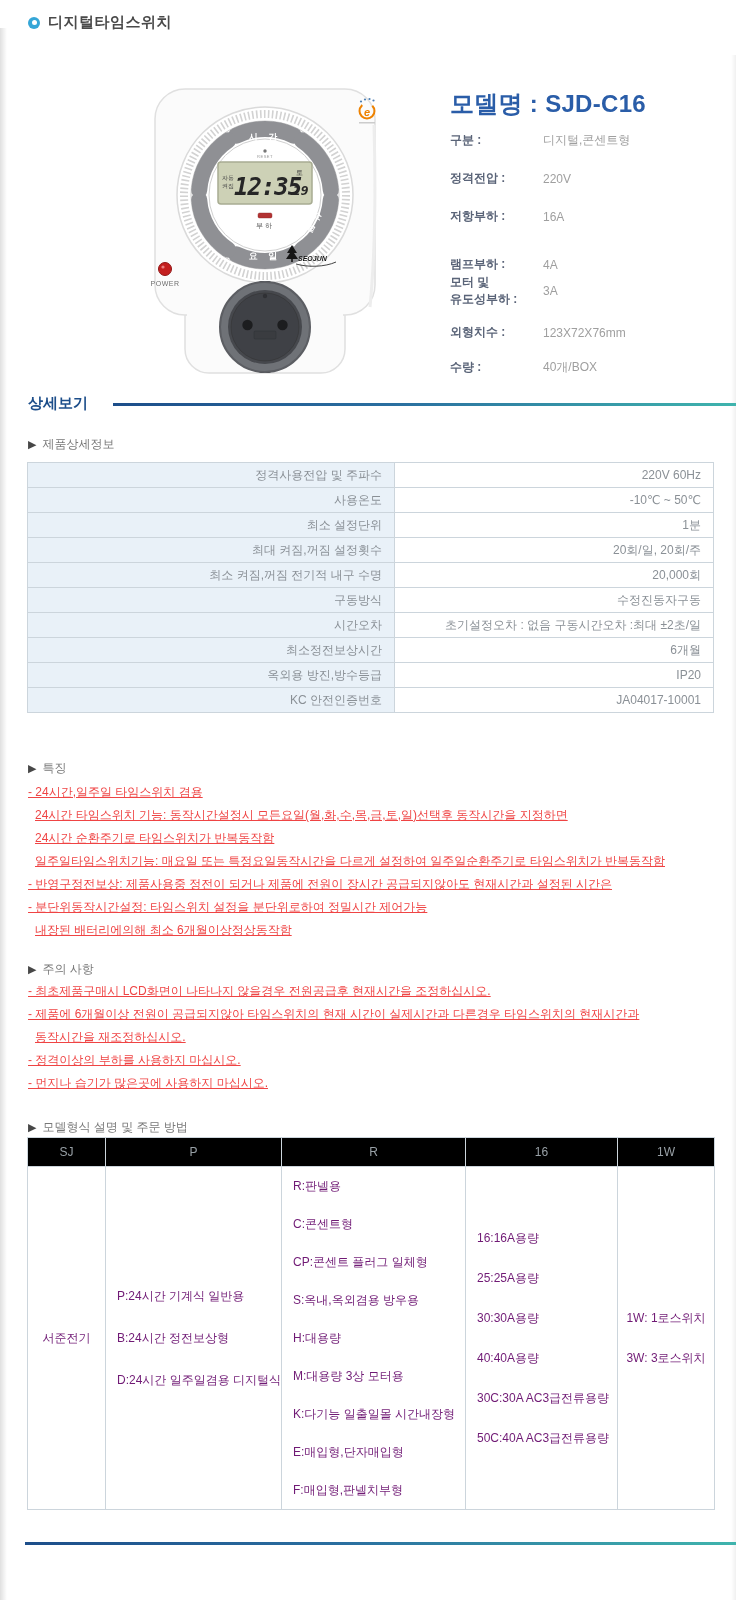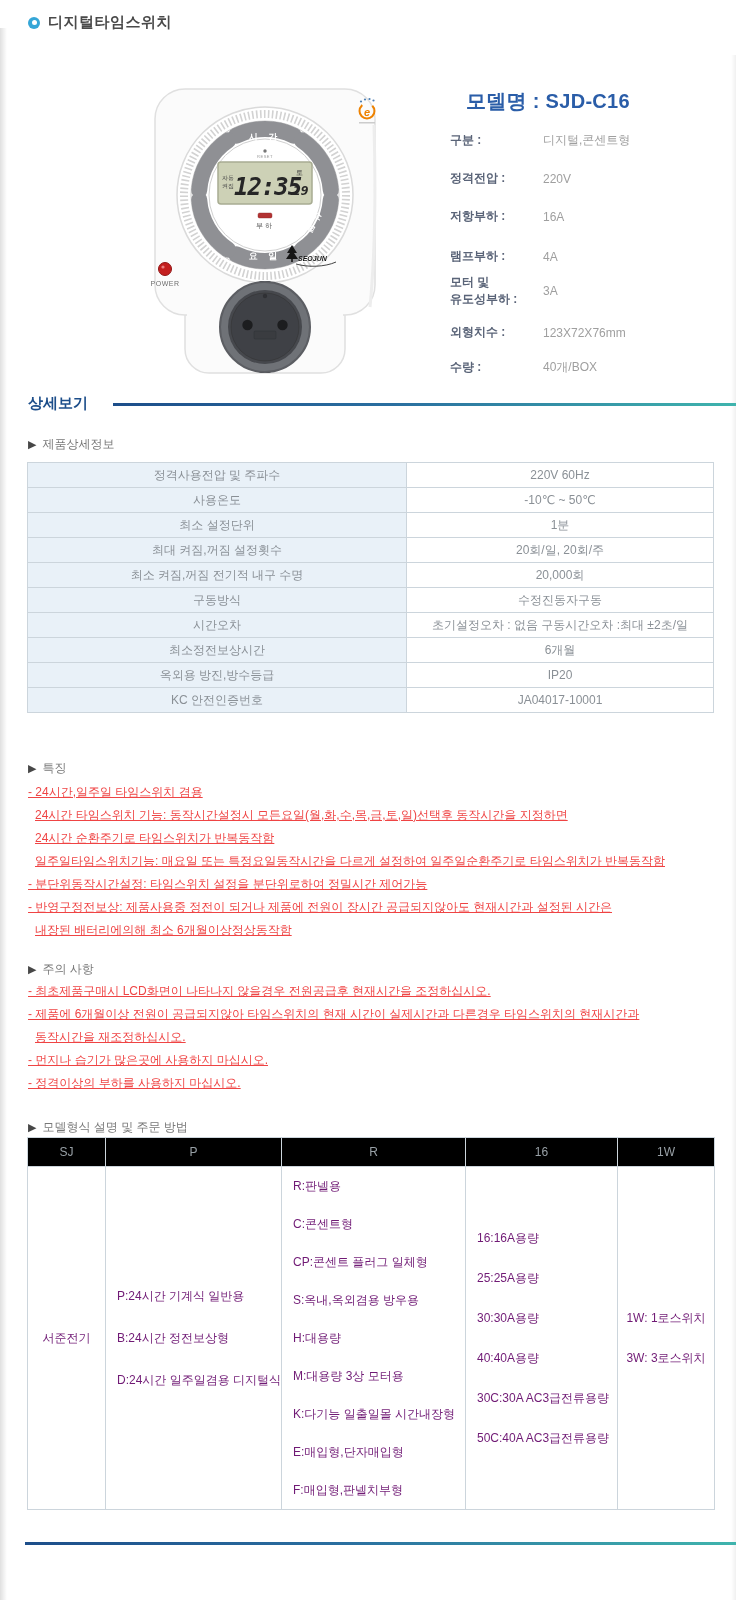--- a/index.html
+++ b/index.html
@@ -12,37 +12,37 @@
           background:linear-gradient(to left,rgba(0,0,0,.06),rgba(0,0,0,0));}
   
   .title-bar{position:absolute;left:28px;top:13px;display:flex;align-items:center;}
   .bullet{width:12px;height:12px;border-radius:50%;background:#35a6d7;position:relative;margin-right:8px;}
   .bullet::after{content:"";position:absolute;left:3.5px;top:3.5px;width:5px;height:5px;border-radius:50%;background:#fff;}
   .page-title{font-size:15px;font-weight:bold;color:#4a4a4a;letter-spacing:.5px;}
   
   .device-svg{position:absolute;left:140px;top:85px;width:250px;height:290px;}
   
   .pspecs{position:absolute;left:450px;top:88px;width:270px;}
-  .model-name{position:absolute;left:0;top:0;font-size:20px;font-weight:bold;color:#2a5da8;letter-spacing:.3px;white-space:nowrap;margin-left:16px;}
+  .model-name{position:absolute;left:0;top:0;font-size:24px;font-weight:bold;color:#2a5da8;letter-spacing:.3px;white-space:nowrap;}
   .prow{position:absolute;left:0;display:flex;align-items:center;white-space:nowrap;}
   .plabel{display:inline-block;width:93px;font-size:12px;font-weight:bold;color:#5a6478;line-height:17px;}
   .pval{font-size:12px;color:#9f9f9f;}
   
   .detail-heading{position:absolute;left:28px;top:394px;font-size:15px;font-weight:bold;color:#1d4e8a;}
   .detail-line{position:absolute;left:113px;top:403px;width:624px;height:3px;
                background:linear-gradient(to right,#1d4e8a,#2a6fa0 45%,#3fb4ad);}
   .bottom-line{position:absolute;left:25px;top:1542px;width:712px;height:3px;
                background:linear-gradient(to right,#1d4e8a,#2a6fa0 45%,#3fb4ad);}
   
   .sec-title{position:absolute;left:28px;font-size:12px;color:#787878;white-space:nowrap;}
   .arrow{color:#474747;font-size:11px;margin-right:6px;}
   
   table{border-collapse:collapse;}
   .spec-table{position:absolute;left:27px;top:462px;width:687px;table-layout:fixed;}
-  .spec-table td{border:1px solid #ccd5dc;height:24px;font-size:12px;color:#8a9096;text-align:center;padding:0 18px;}
+  .spec-table td{border:1px solid #ccd5dc;height:24px;font-size:12px;color:#8a9096;text-align:right;padding:0 12px;}
   .spec-table td.k{width:342px;background:#e9f1f8;}
   
   .txt-block{position:absolute;left:28px;line-height:23px;font-size:12px;color:#ef4444;white-space:nowrap;text-decoration:underline;}
   .txt-block .cont{padding-left:7px;}
   
   .model-table{position:absolute;left:27px;top:1137px;width:687px;table-layout:fixed;}
   .model-table th{border:1px solid #ccd5dc;background:#000000;height:26px;font-size:12px;font-weight:normal;color:#98a0a6;}
   .model-table td{border:1px solid #ccd5dc;height:340px;vertical-align:middle;font-size:12px;color:#701a75;padding:0;}
   .model-table td.l{text-align:left;padding-left:11px;}
   .model-table td.c{text-align:center;}
@@ -141,21 +141,21 @@
       <span class="pval">디지털,콘센트형</span>
     </div>
     <div class="prow" style="top:82px">
       <span class="plabel">정격전압 :</span>
       <span class="pval">220V</span>
     </div>
     <div class="prow" style="top:120px">
       <span class="plabel">저항부하 :</span>
       <span class="pval">16A</span>
     </div>
-    <div class="prow" style="top:160px">
+    <div class="prow" style="top:168px">
       <span class="plabel">램프부하 :</span>
       <span class="pval">4A</span>
     </div>
     <div class="prow" style="top:186px">
       <span class="plabel">
         <div>모터 및</div>
         <div>유도성부하 :</div>
       </span>
       <span class="pval">3A</span>
     </div>
@@ -222,34 +222,34 @@
   </table>
 
   <div class="sec-title" style="top:760px">
     <span class="arrow">▶</span><span>특징</span>
   </div>
   <div class="txt-block" style="top:781px">
     <div>- 24시간,일주일 타임스위치 겸용</div>
     <div class="cont">24시간 타임스위치 기능: 동작시간설정시 모든요일(월,화,수,목,금,토,일)선택후 동작시간을 지정하면</div>
     <div class="cont">24시간 순환주기로 타임스위치가 반복동작함</div>
     <div class="cont">일주일타임스위치기능: 매요일 또는 특정요일동작시간을 다르게 설정하여 일주일순환주기로 타임스위치가 반복동작함</div>
+    <div>- 반영구정전보상: 제품사용중 정전이 되거나 제품에 전원이 장시간 공급되지않아도 현재시간과 설정된 시간은</div>
     <div>- 분단위동작시간설정: 타임스위치 설정을 분단위로하여 정밀시간 제어가능</div>
-    <div>- 반영구정전보상: 제품사용중 정전이 되거나 제품에 전원이 장시간 공급되지않아도 현재시간과 설정된 시간은</div>
     <div class="cont">내장된 배터리에의해 최소 6개월이상정상동작함</div>
   </div>
 
   <div class="sec-title" style="top:961px">
     <span class="arrow">▶</span><span>주의 사항</span>
   </div>
   <div class="txt-block" style="top:980px">
     <div>- 최초제품구매시 LCD화면이 나타나지 않을경우 전원공급후 현재시간을 조정하십시오.</div>
     <div>- 제품에 6개월이상 전원이 공급되지않아 타임스위치의 현재 시간이 실제시간과 다른경우 타임스위치의 현재시간과</div>
     <div class="cont">동작시간을 재조정하십시오.</div>
+    <div>- 정격이상의 부하를 사용하지 마십시오.</div>
     <div>- 먼지나 습기가 많은곳에 사용하지 마십시오.</div>
-    <div>- 정격이상의 부하를 사용하지 마십시오.</div>
   </div>
 
   <div class="sec-title" style="top:1119px">
     <span class="arrow">▶</span><span>모델형식 설명 및 주문 방법</span>
   </div>
 
   <table class="model-table">
     <colgroup>
       <col class="col-sj">
         <col class="col-p">

